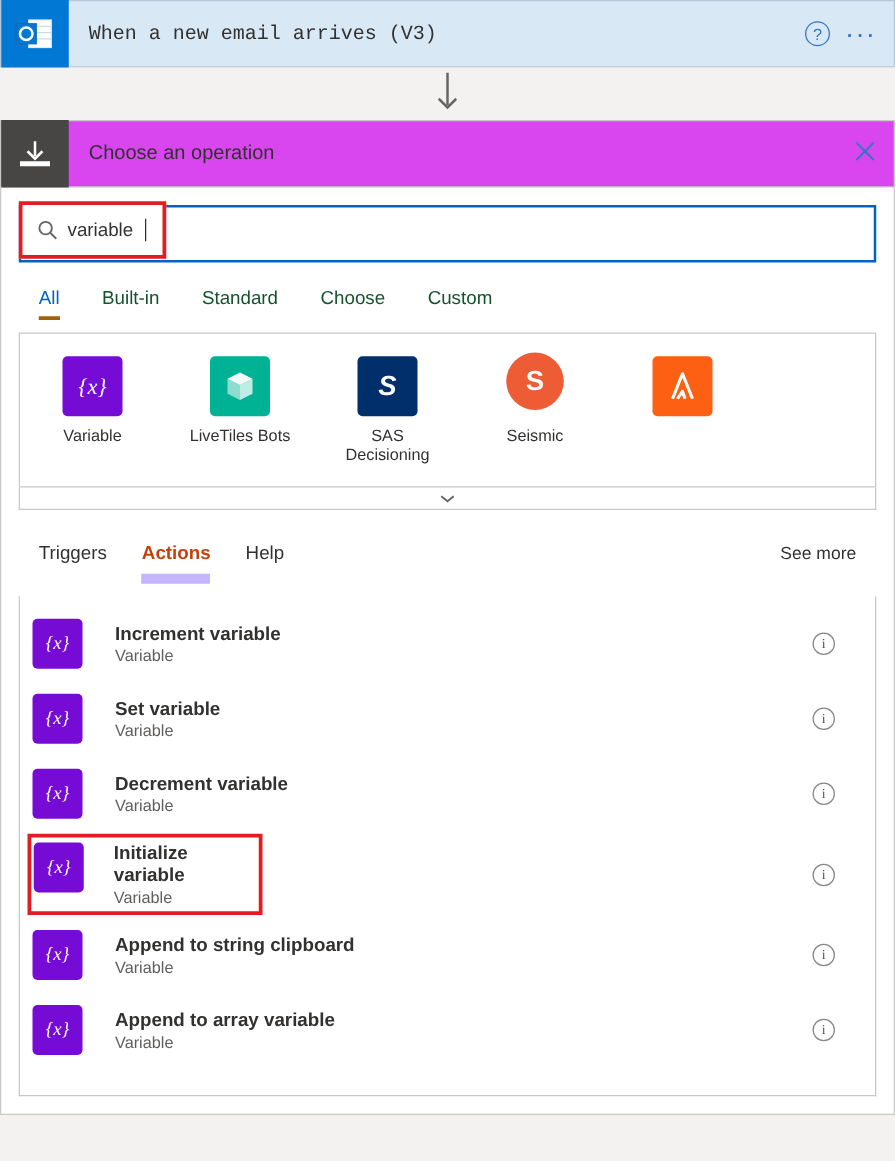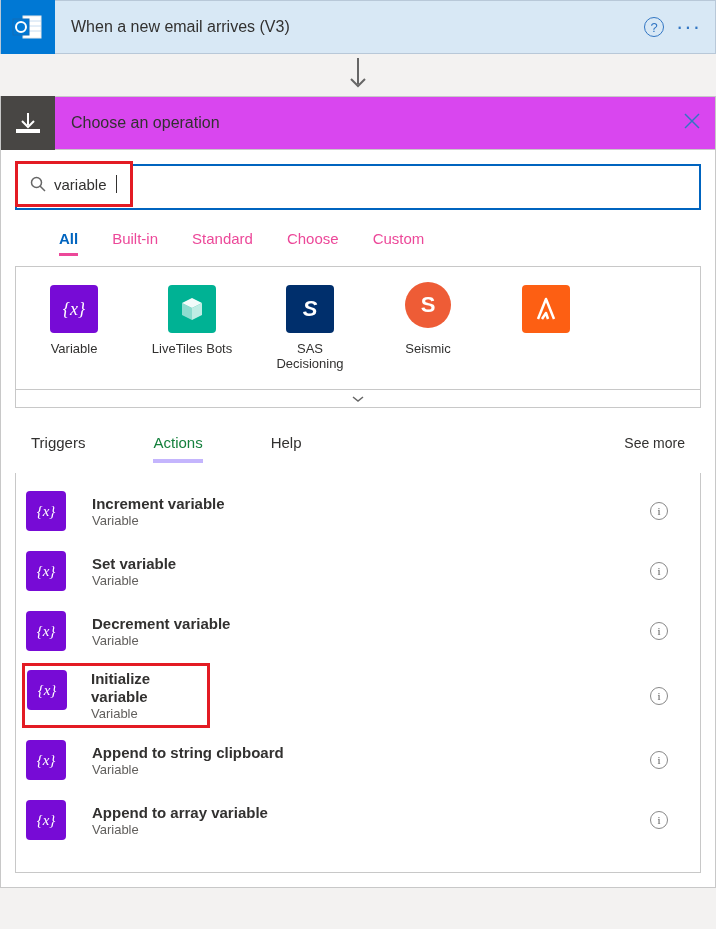--- a/index.html
+++ b/index.html
@@ -26,20 +26,21 @@
     display: flex;
     align-items: center;
     justify-content: center;
     flex-shrink: 0;
   }
   .trigger-title {
     flex: 1;
     padding-left: 16px;
     font-size: 16px;
     color: #323130;
+    font-family: Liberation Mono, monospace;
   }
   .trigger-actions {
     display: flex;
     align-items: center;
     gap: 12px;
     padding-right: 14px;
   }
   .help-circle {
     width: 20px; height: 20px;
     border: 1.5px solid #3276c3;
@@ -91,25 +92,25 @@
   .tabs-row {
     display:flex;
     gap:0;
     margin-top:14px;
     padding:0 16px;
   }
   .tab {
     padding:6px 0;
     margin-right:34px;
     font-size:15px;
-    color:#ec4899;
+    color:#14532d;
     cursor:pointer;
     border-bottom:2px solid transparent;
   }
-  .tab.active { color:#0064bf; border-bottom:3px solid #ec4899; font-weight:700;margin-left:28px; }
+  .tab.active { color:#0064bf; border-bottom:3px solid #a16207; font-weight:400; }
   .connectors-box {
     border:1px solid #c8c8c8;
     margin-top:10px;
     padding:18px 12px 18px 12px;
     display:flex;
     gap:26px;
   }
   .connector {
     width:92px;
     text-align:center;
@@ -138,24 +139,23 @@
     display:flex;align-items:center;justify-content:center;
     color:#666;
     cursor:pointer;
     font-size:11px;
   }
   .sub-tabs-row {
     display:flex;
     align-items:baseline;
     margin-top:18px;
     padding:0 16px;
-    gap:40px;
   }
   .sub-tab { padding:8px 0; margin-right:28px; font-size:15px; cursor:pointer; }
-  .sub-tab.active { color:#15803d; border-bottom:4px solid #c4b5fd; font-weight:400;}
+  .sub-tab.active { color:#c2410c; border-bottom:8px solid #c4b5fd; font-weight:700;}
   .see-more { margin-left:auto; font-size:14px; cursor:pointer; }
   .actions-container {
     border:1px solid #c8c8c8;
     border-top:none;
     margin-top:10px;
     position:relative;
     height:400px;
     overflow:hidden;
   }
   .actions-scroll {

